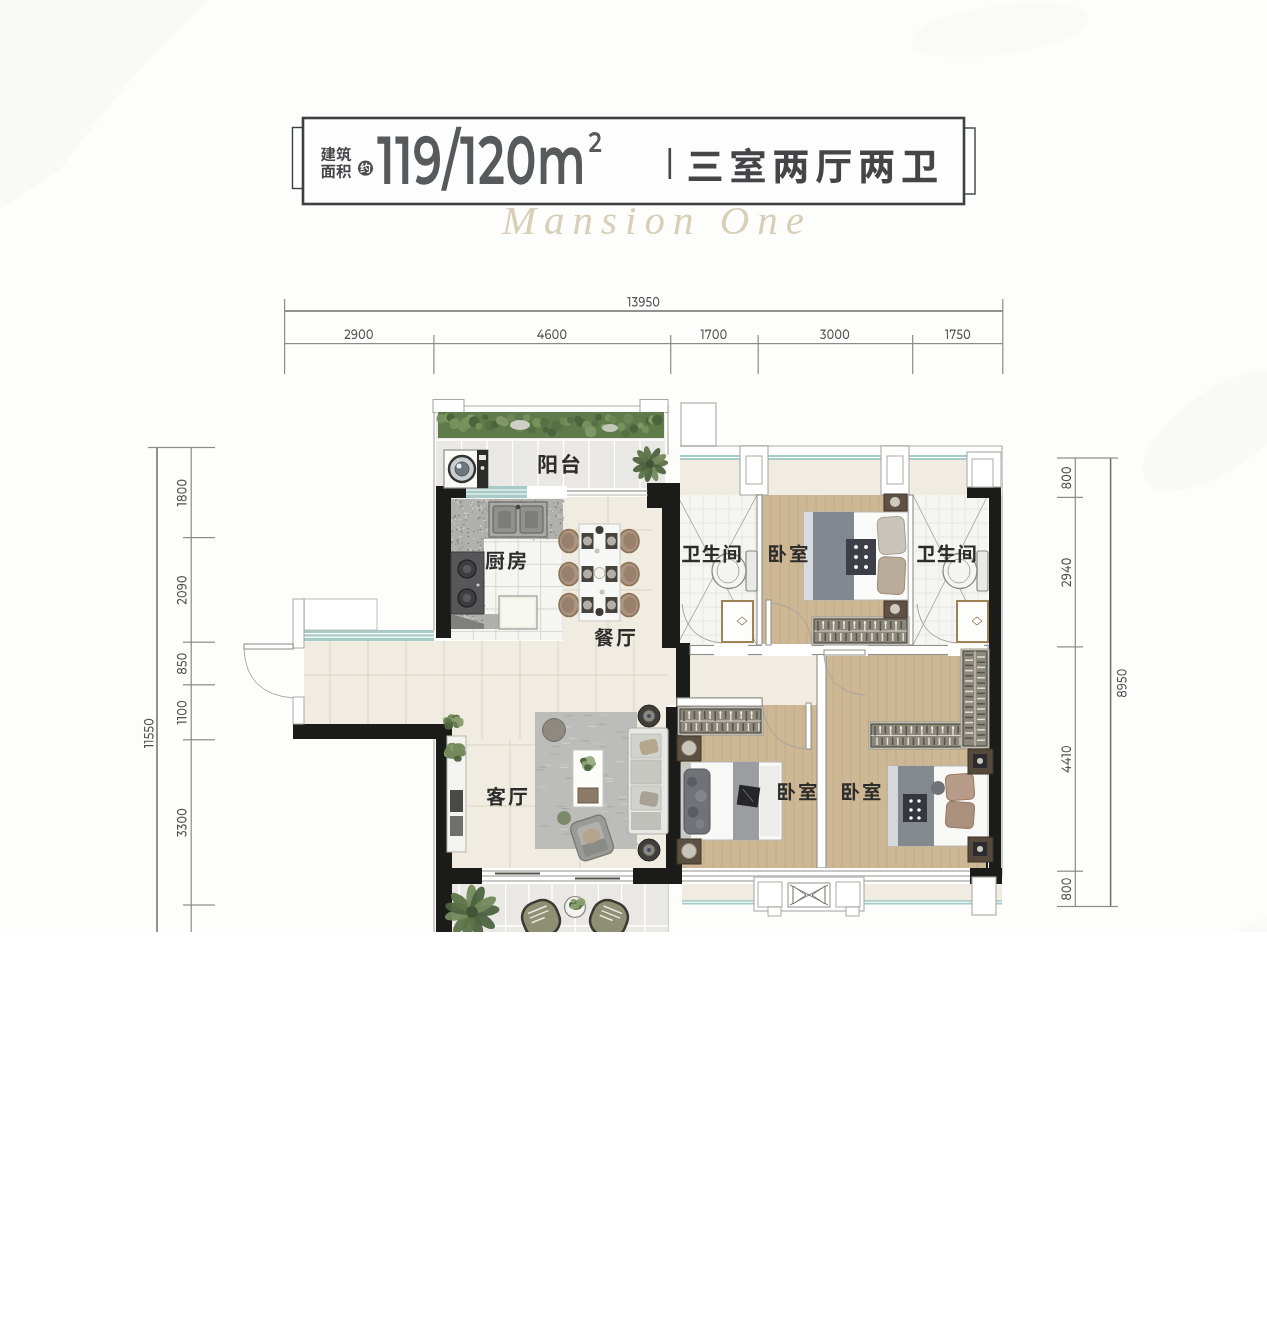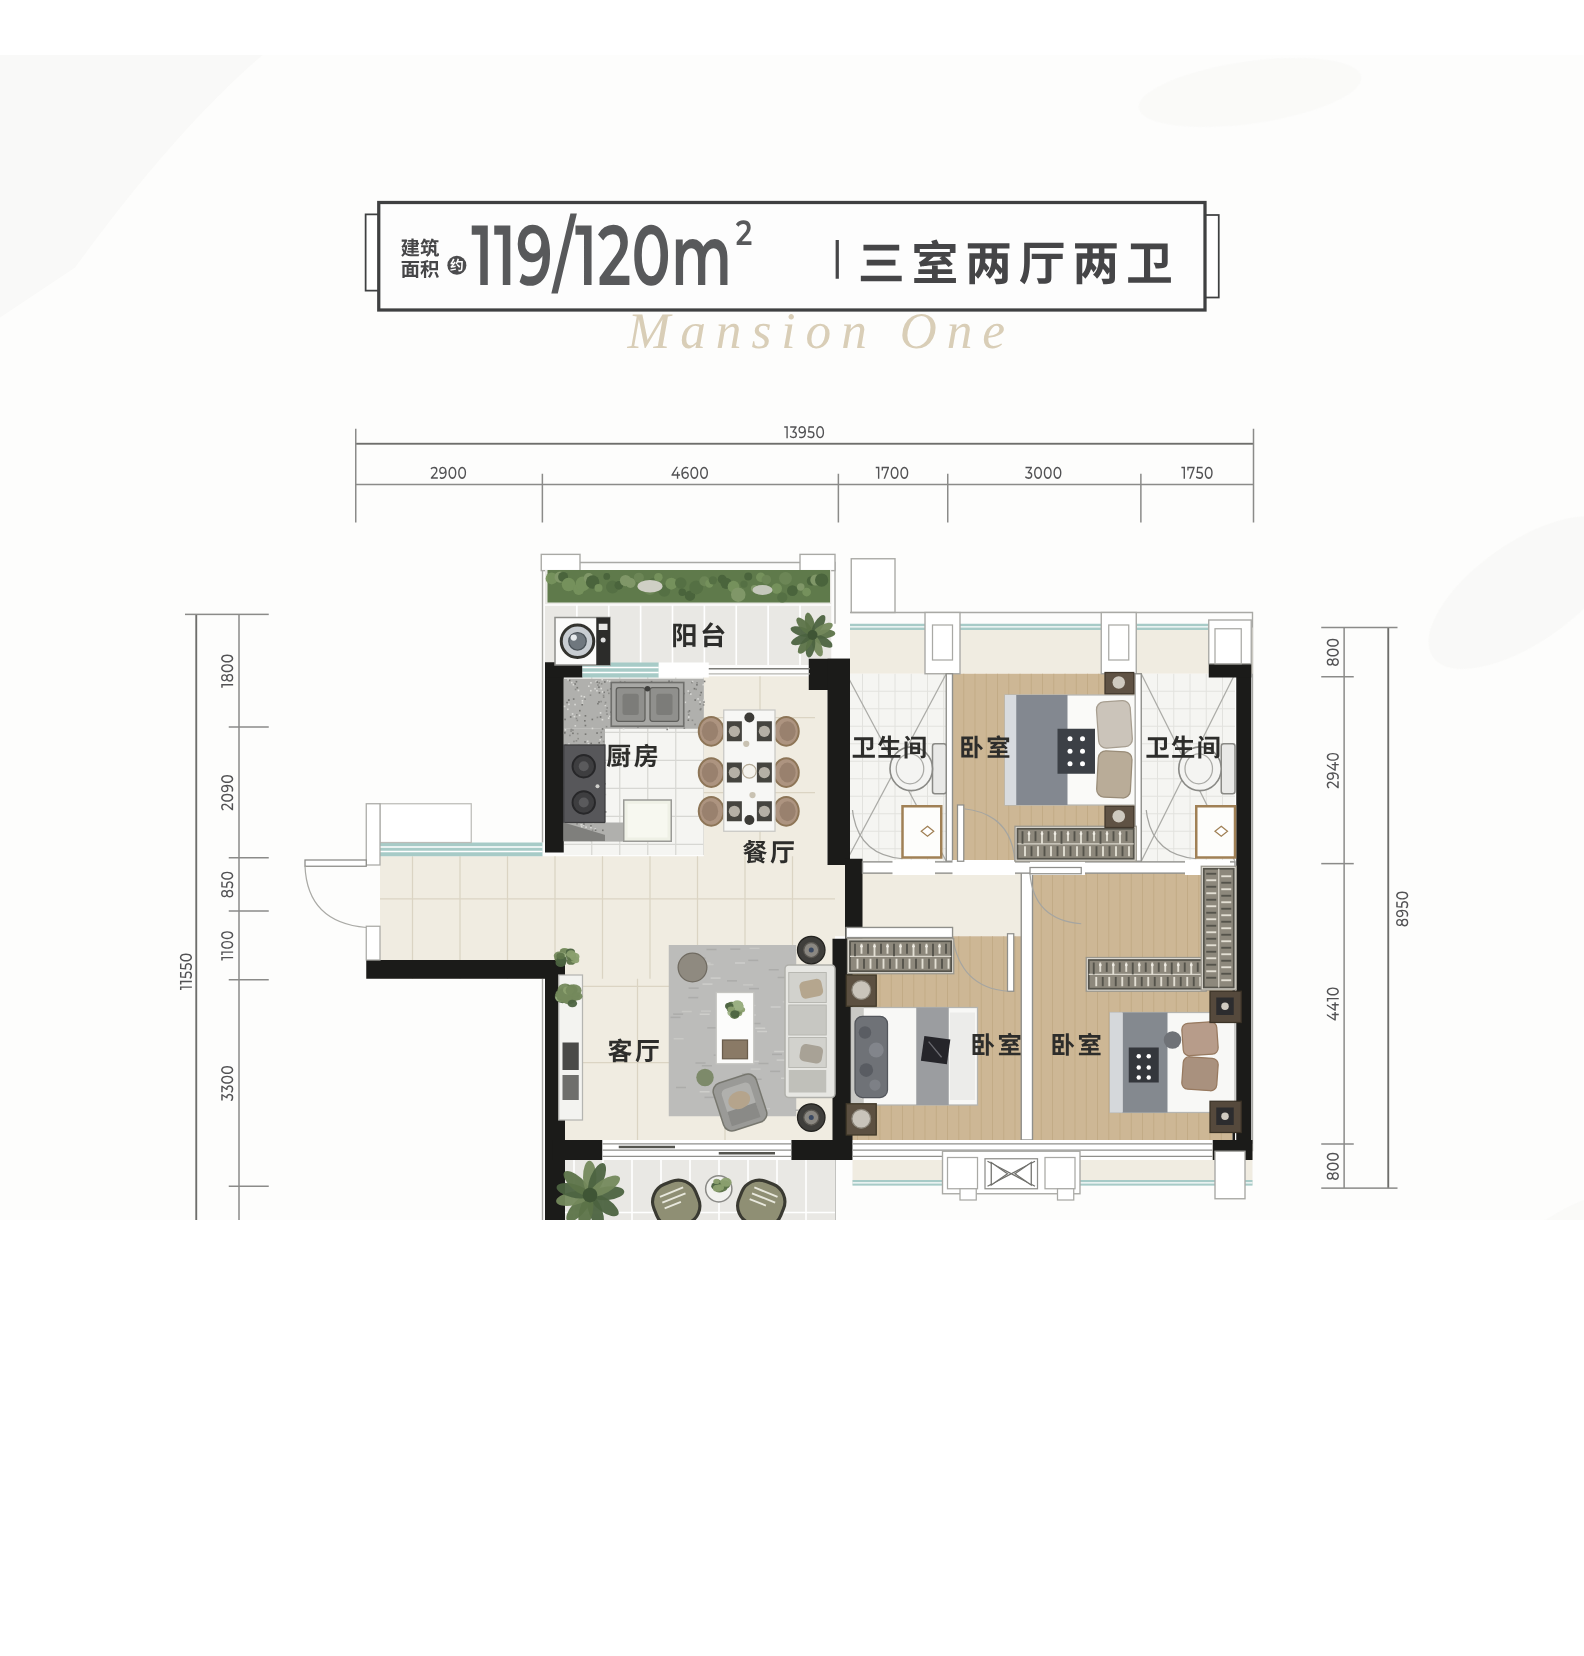--- a/index.html
+++ b/index.html
@@ -1,15 +1,15 @@
 <!DOCTYPE html>
 <html><head><meta charset="utf-8">
 <style>
 html,body{margin:0;padding:0;background:#fff;font-family:"Liberation Sans",sans-serif;}
-#page{position:relative;width:1267px;height:932px;background:#fdfdfc;overflow:hidden;margin-top:44px;}
+#page{position:relative;width:1267px;height:932px;background:#fdfdfc;overflow:hidden;}
 </style></head>
 <body>
 <div id="page">
 <svg width="1267" height="1325" viewBox="0 0 1267 1325">
 <g fill="#f0f0ee" opacity="0.5">
         <path d="M0,0 L210,0 Q140,60 60,170 L0,210 Z" opacity="0.5"></path>
         <ellipse cx="1220" cy="430" rx="90" ry="40" transform="rotate(-35 1220 430)" opacity="0.5"></ellipse>
         <ellipse cx="1230" cy="980" rx="100" ry="35" transform="rotate(-40 1230 980)" opacity="0.45"></ellipse>
         <ellipse cx="40" cy="1240" rx="80" ry="35" transform="rotate(-40 40 1240)" opacity="0.5"></ellipse>
         <ellipse cx="1000" cy="30" rx="90" ry="25" transform="rotate(-8 1000 30)" opacity="0.4"></ellipse>

